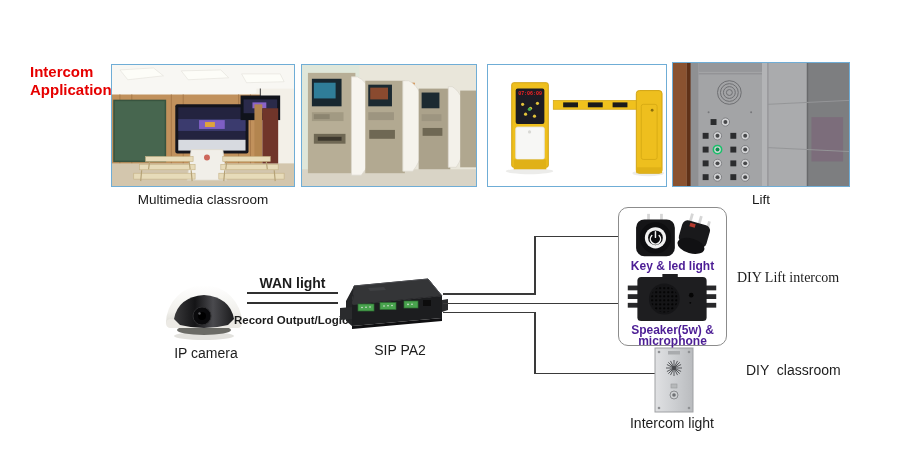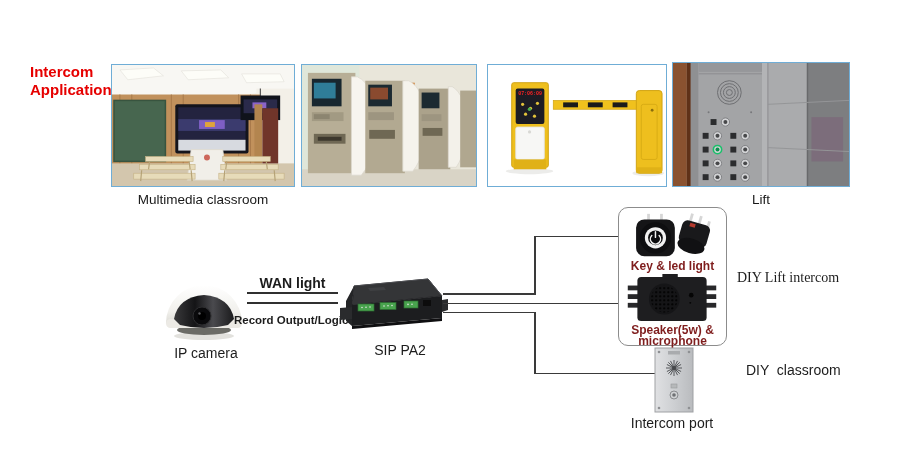--- a/index.html
+++ b/index.html
@@ -10,21 +10,21 @@
   .photo svg{display:block;width:100%;height:100%;}
   .caption{position:absolute;top:192px;text-align:center;font-size:13.5px;color:#181818;white-space:nowrap;}
   .lbl{position:absolute;font-size:14px;color:#1c1c1c;white-space:nowrap;}
   .lbl.b{font-weight:700;}
   .lineH{position:absolute;height:1.5px;background:#3a3a3a;}
   .lineV{position:absolute;width:1.5px;background:#3a3a3a;}
   .lineH.thick{height:2px;background:#303030;}
   .kitbox{position:absolute;left:618px;top:207px;width:109px;height:139px;box-sizing:border-box;
           border:1.5px solid #8c8c8c;border-radius:10px;background:#fff;}
   .kitbox .inlbl{position:absolute;left:0;width:100%;text-align:center;font-size:12px;font-weight:700;
-                 color:#7f1d1d;line-height:11px;}
+                 color:#4c1d95;line-height:11px;}
   .devsvg{position:absolute;}
   .devsvg svg{display:block;width:100%;height:100%;}
 </style>
 </head>
 <body>
 
 <div class="stage">
 
   <div class="title">
     <div>Intercom</div>
@@ -353,17 +353,17 @@
           <line x1="23.5" y1="13.9" x2="16.5" y2="28.1"></line>
         <line x1="12.9" y1="17.5" x2="27.1" y2="24.5"></line>
           <line x1="27.1" y1="17.5" x2="12.9" y2="24.5"></line>
       </g>
       <circle cx="20" cy="21" r="2" fill="#45474a"></circle>
       <rect x="17" y="37" width="6" height="4" fill="#b6b8ba" stroke="#97999c" stroke-width="0.6"></rect>
       <circle cx="20" cy="48" r="4" fill="#cfd1d3" stroke="#8a8c8f" stroke-width="1"></circle>
       <circle cx="20" cy="48" r="1.8" fill="#6f7174"></circle>
     </svg>
   </div>
-  <div class="lbl" style="left:612px;top:415px;width:120px;text-align:center;">Intercom port</div>
+  <div class="lbl" style="left:612px;top:415px;width:120px;text-align:center;">Intercom light</div>
 
   <div class="lbl" style="left:746px;top:362px;white-space:pre;">DIY  classroom</div>
 
 </div>
 
 </body></html>

